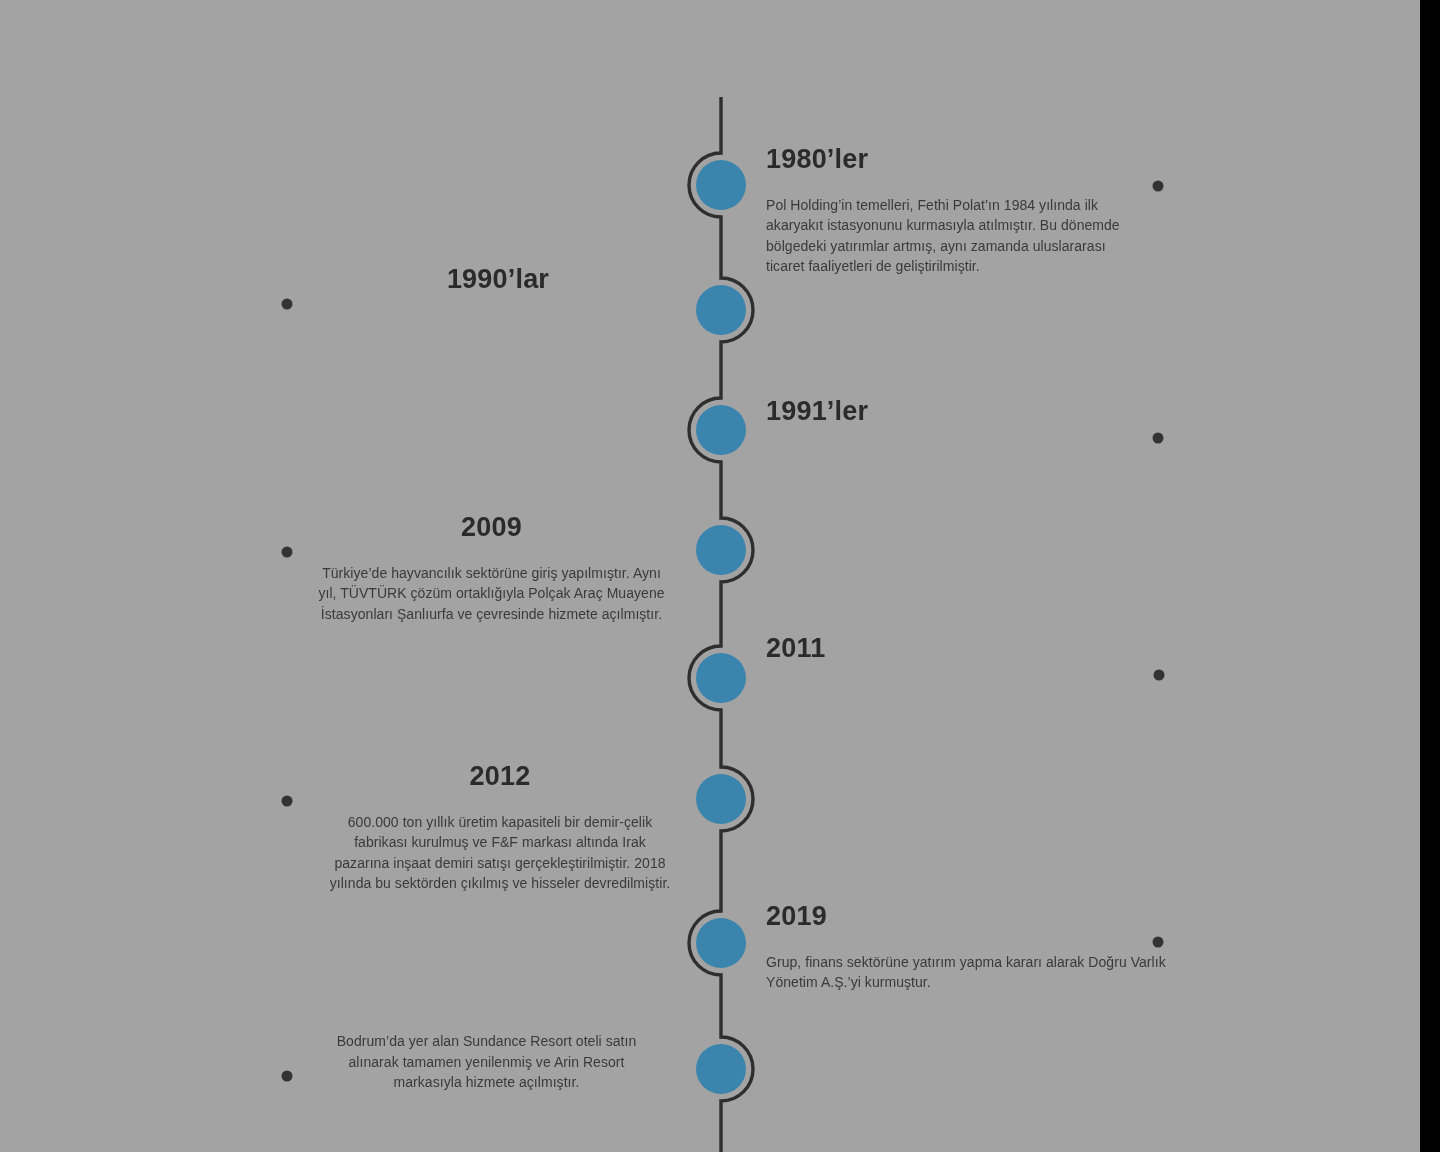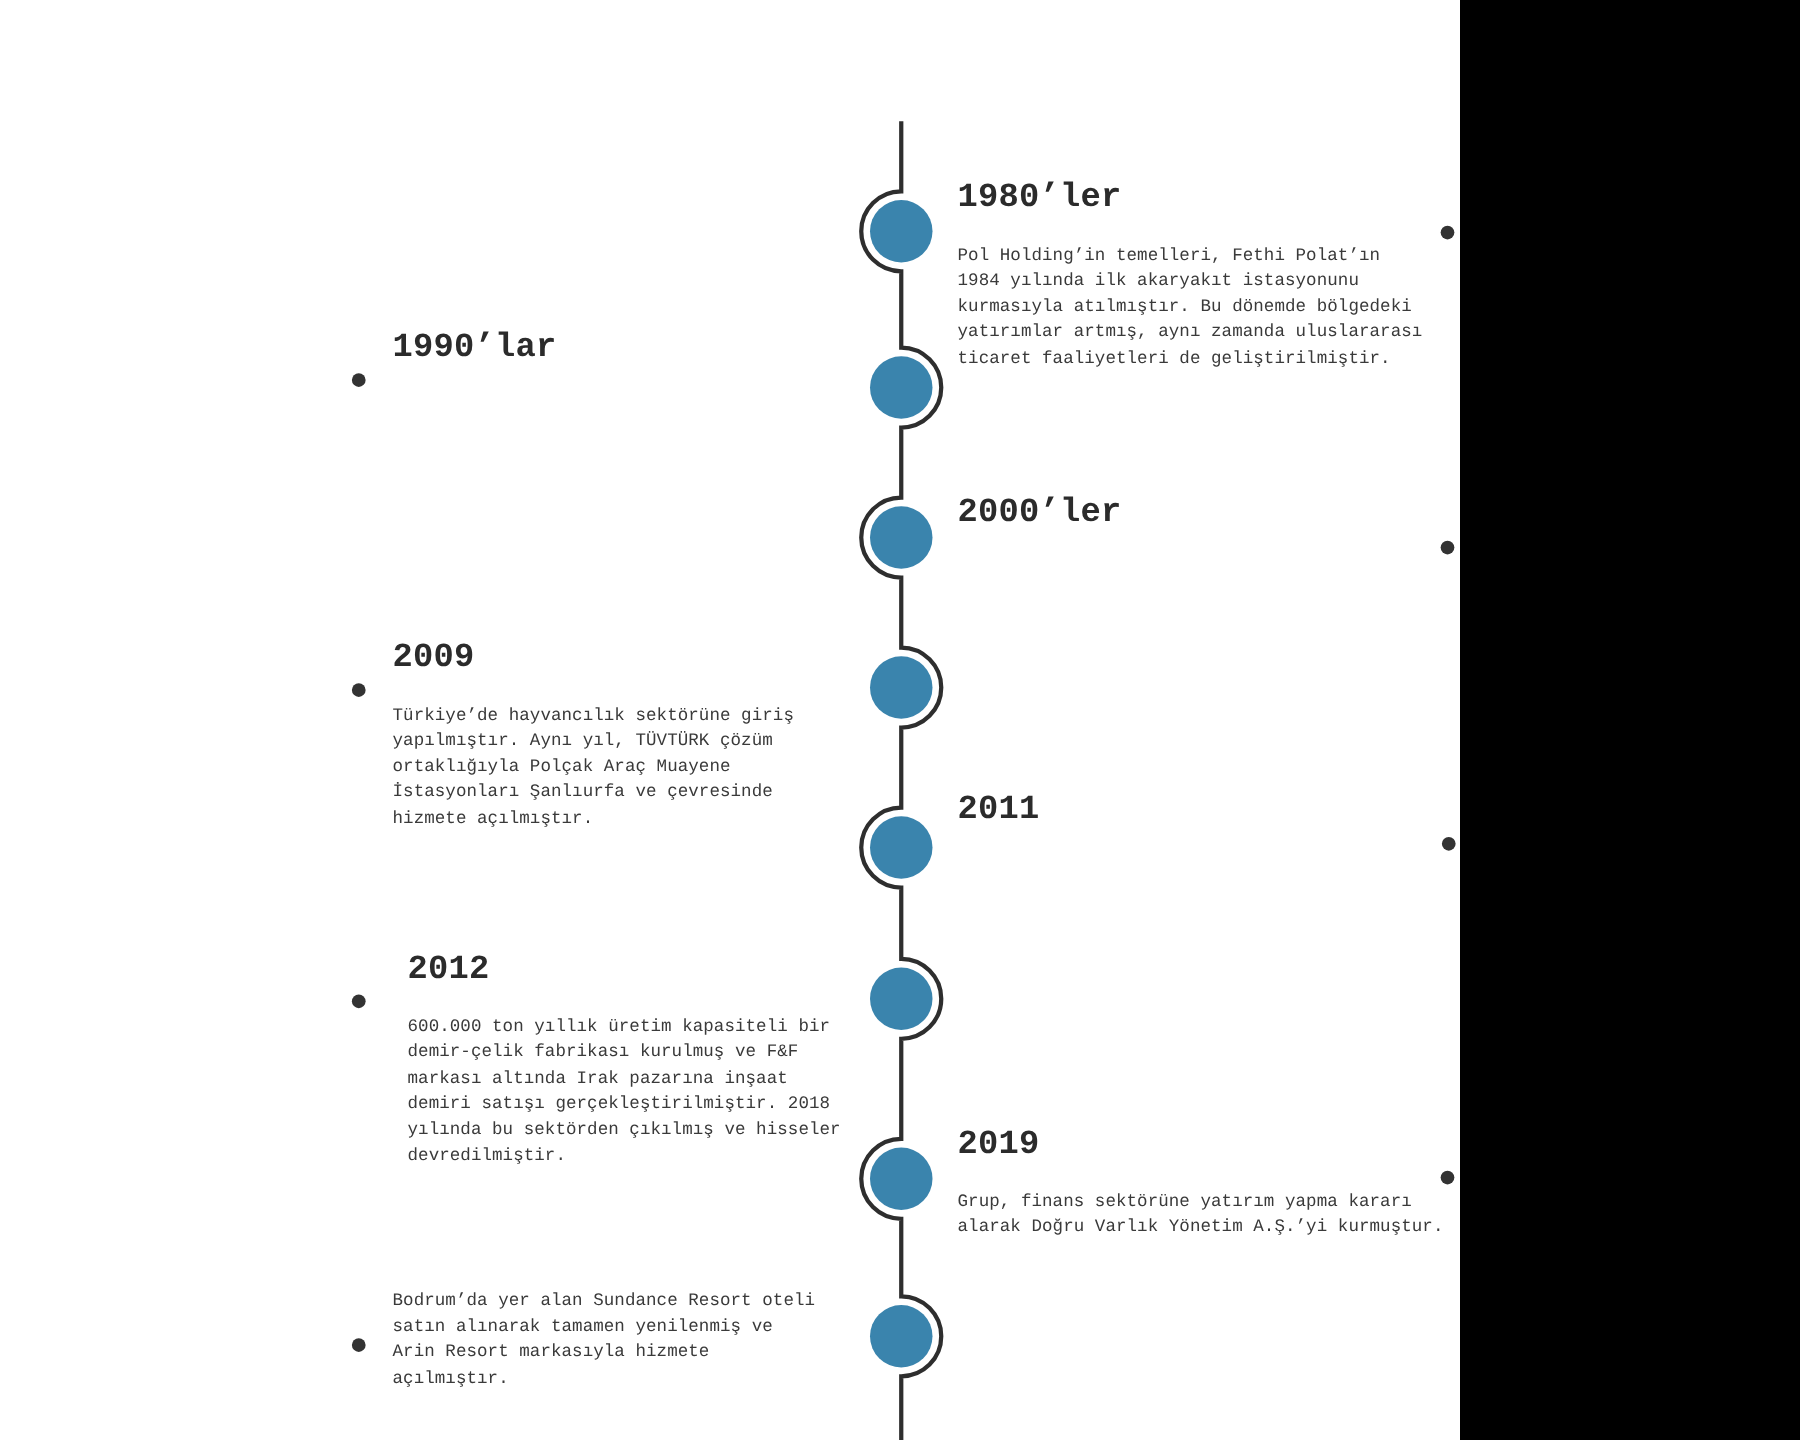--- a/index.html
+++ b/index.html
@@ -10,24 +10,23 @@
   }
   body {
     width: 1440px;
     height: 1152px;
     overflow: hidden;
     font-family: "Liberation Sans", sans-serif;
     -webkit-font-smoothing: antialiased;
   }
   #stage {
     position: relative;
-    width: 1168px;
+    width: 1420px;
     height: 1152px;
-    background: #ffffff;
-    font-family: Liberation Mono, monospace;
+    background: #a3a3a3;
   }
 
   
   #spine {
     position: absolute;
     left: 0;
     top: 0;
     width: 1440px;
     height: 1152px;
     pointer-events: none;
@@ -66,21 +65,21 @@
     margin: 0 0 20px 0;
     white-space: nowrap;
   }
   .entry-body {
     font-size: 14px;
     line-height: 1.47;
     color: #3a3a3a;
     margin: 0;
     letter-spacing: 0.05px;
   }
-  .entry.left  { text-align: left; }
+  .entry.left  { text-align: center; }
   .entry.right { text-align: left; }
 </style>
 </head>
 <body>
 
 <div id="stage">
 
   <svg id="spine" viewBox="0 0 1440 1152" xmlns="http://www.w3.org/2000/svg">
 
     <path d="
@@ -126,21 +125,21 @@
   <div class="entry right" style="left:766px; top:145px; width:380px;">
     <div class="entry-title">1980’ler</div>
     <div class="entry-body">Pol Holding’in temelleri, Fethi Polat’ın 1984 yılında ilk akaryakıt istasyonunu kurmasıyla atılmıştır. Bu dönemde bölgedeki yatırımlar artmış, aynı zamanda uluslararası ticaret faaliyetleri de geliştirilmiştir.</div>
   </div>
 
   <div class="entry left" style="left:314px; top:265px; width:368px;">
     <div class="entry-title">1990’lar</div>
   </div>
 
   <div class="entry right" style="left:766px; top:397px; width:340px;">
-    <div class="entry-title">2000’ler</div>
+    <div class="entry-title">1991’ler</div>
   </div>
 
   <div class="entry left" style="left:314px; top:513px; width:355px;">
     <div class="entry-title">2009</div>
     <div class="entry-body">Türkiye’de hayvancılık sektörüne giriş yapılmıştır. Aynı yıl, TÜVTÜRK çözüm ortaklığıyla Polçak Araç Muayene İstasyonları Şanlıurfa ve çevresinde hizmete açılmıştır.</div>
   </div>
 
   <div class="entry right" style="left:766px; top:634px; width:335px;">
     <div class="entry-title">2011</div>
   </div>

